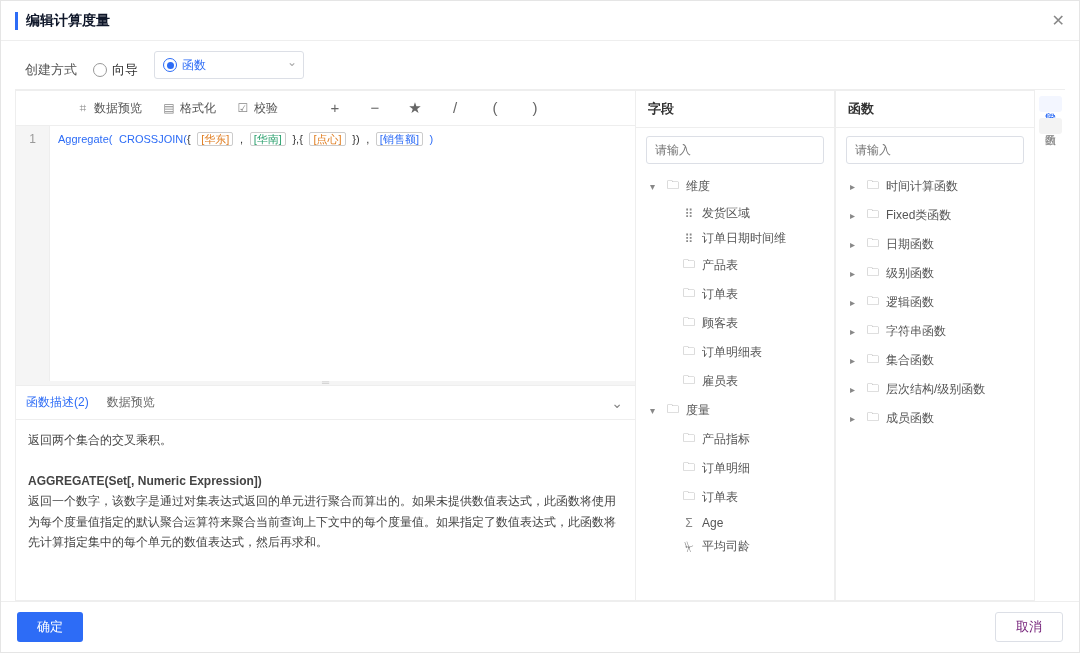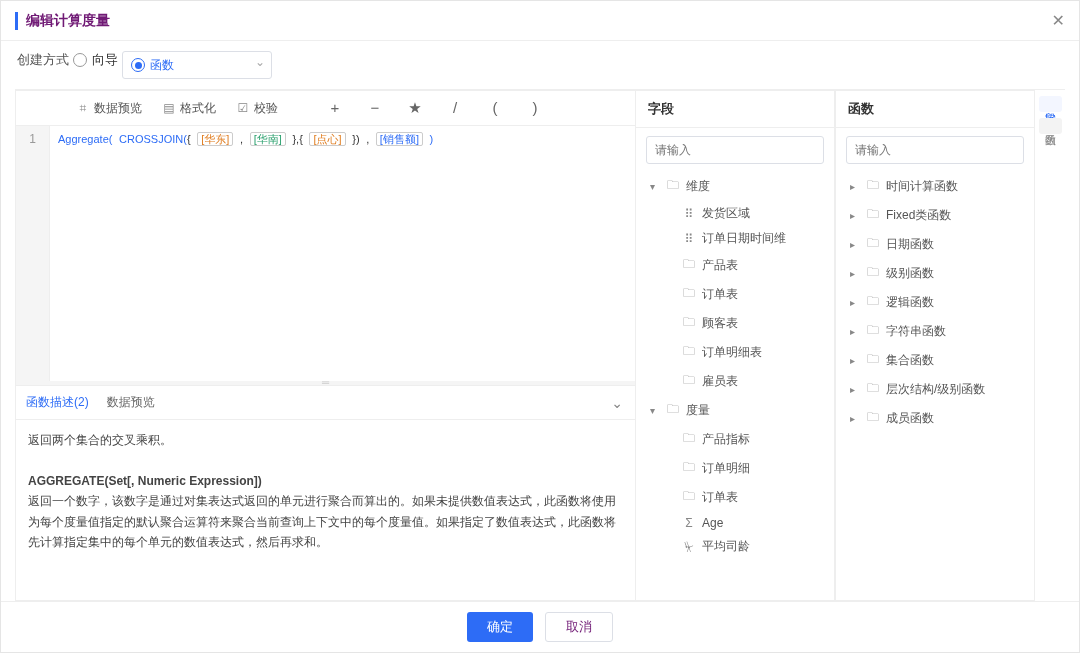--- a/index.html
+++ b/index.html
@@ -1,21 +1,21 @@
 <!DOCTYPE html>
 <html><head>
 <meta charset="utf-8">
 <style>
 *{box-sizing:border-box;margin:0;padding:0;font-family:"Microsoft YaHei","PingFang SC",Arial,sans-serif}
 body{background:#fff;font-size:13px;color:#333}
 .dialog{width:1080px;height:653px;display:flex;flex-direction:column;border:1px solid #e5e5e5}
 .dlg-header{display:flex;align-items:center;justify-content:space-between;padding:10px 14px;border-bottom:1px solid #eee}
-.dlg-title{font-size:14px;font-weight:600;color:#701a75;border-left:3px solid #2d6cf6;padding-left:8px}
+.dlg-title{font-size:14px;font-weight:600;color:#0f172a;border-left:3px solid #2d6cf6;padding-left:8px}
 .close-x{color:#888;font-size:16px;cursor:pointer}
-.form-row{display:flex;align-items:flex-start;padding:10px 16px;gap:4px}
+.form-row{display:flex;align-items:flex-end;padding:10px 24px;gap:16px}
 .f-label{color:#555;font-size:13px}
 .radio{display:inline-flex;align-items:center;gap:5px;cursor:pointer}
 .radio .r{width:14px;height:14px;border:1px solid #999;border-radius:50%;display:inline-flex;align-items:center;justify-content:center}
 .radio.sel .r{border-color:#2d6cf6}
 .radio.sel .r::after{content:"";width:7px;height:7px;background:#2d6cf6;border-radius:50%}
 .radio.sel span{color:#2d6cf6}
 .req::before{content:"* ";color:#f44}
 .ipt{height:28px;border:1px solid #dcdfe6;border-radius:3px;padding:0 8px;font-size:12px;background:#fff}
 .ipt.ph{color:#bbb}
 .sel{height:28px;border:1px solid #dcdfe6;border-radius:3px;padding:0 22px 0 8px;font-size:12px;color:#555;position:relative;display:inline-flex;align-items:center;min-width:150px}
@@ -49,21 +49,21 @@
 .panel-search .ipt{width:100%}
 .tree{flex:1;overflow:auto;padding:0 4px 8px}
 .tree-item{display:flex;align-items:center;gap:6px;padding:4px 6px;font-size:12px;color:#555;cursor:pointer}
 .tree-item .caret{width:10px;color:#888;font-size:10px}
 .tree-item.lvl1{padding-left:10px}
 .tree-item.lvl2{padding-left:26px}
 .ic{width:14px;text-align:center;color:#888;font-size:12px}
 .side-tabs{width:30px;display:flex;flex-direction:column;gap:6px;padding-top:6px;align-items:center}
 .side-tab{writing-mode:vertical-rl;font-size:11px;background:#f3f6ff;color:#2d6cf6;padding:8px 4px;border-radius:3px;cursor:pointer}
 .side-tab.dim{background:#f3f3f3;color:#888}
-.footer{display:flex;justify-content:center;gap:12px;padding:10px 16px;border-top:1px solid #eee}
+.footer{display:flex;justify-content:space-between;gap:12px;padding:10px 16px;border-top:1px solid #eee}
 .btn{height:30px;padding:0 20px;border-radius:3px;font-size:13px;cursor:pointer;display:inline-flex;align-items:center}
 .btn-pri{background:#2d6cf6;color:#fff;border:none}
 .btn-def{background:#fff;border:1px solid #dcdfe6;color:#701a75}
 </style>
 </head>
 <body>
 
 <div class="dialog">
   <div class="dlg-header">
     <div class="dlg-title">编辑计算度量</div>

